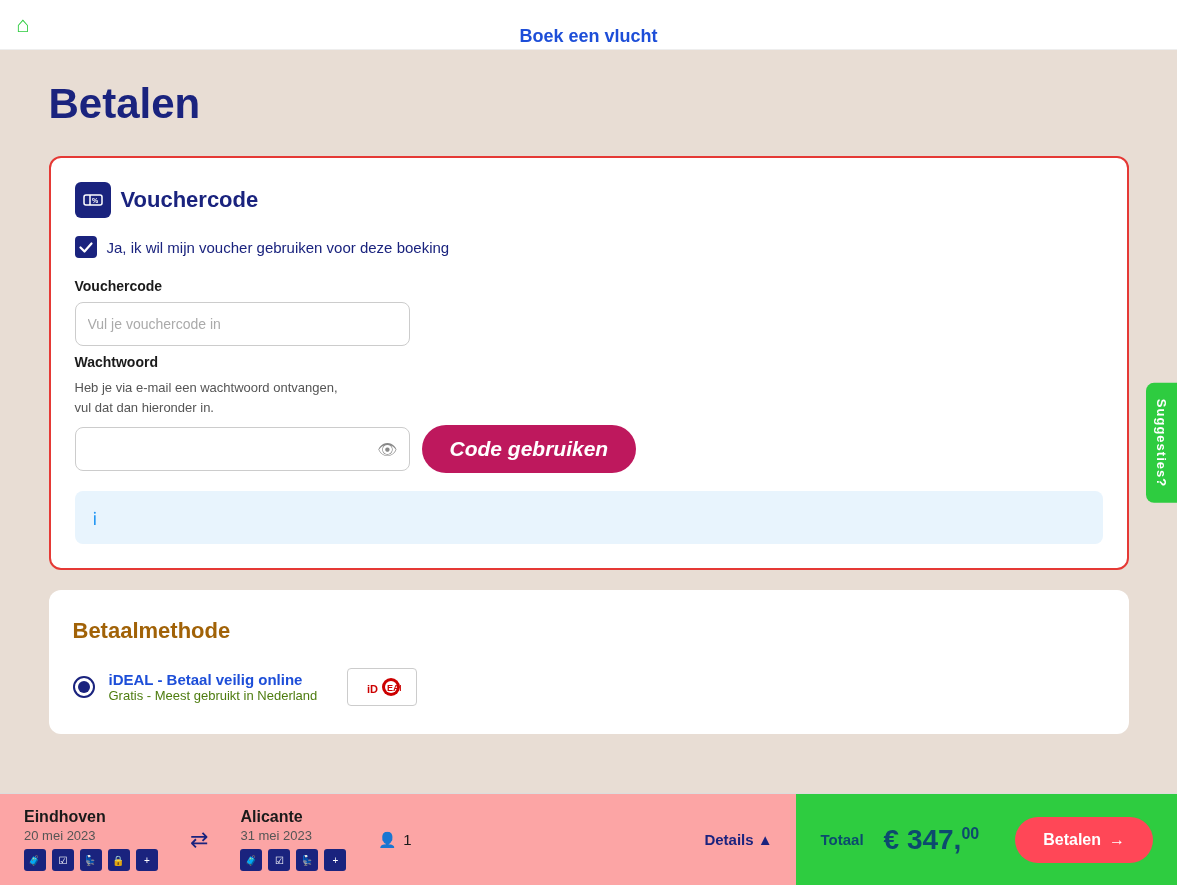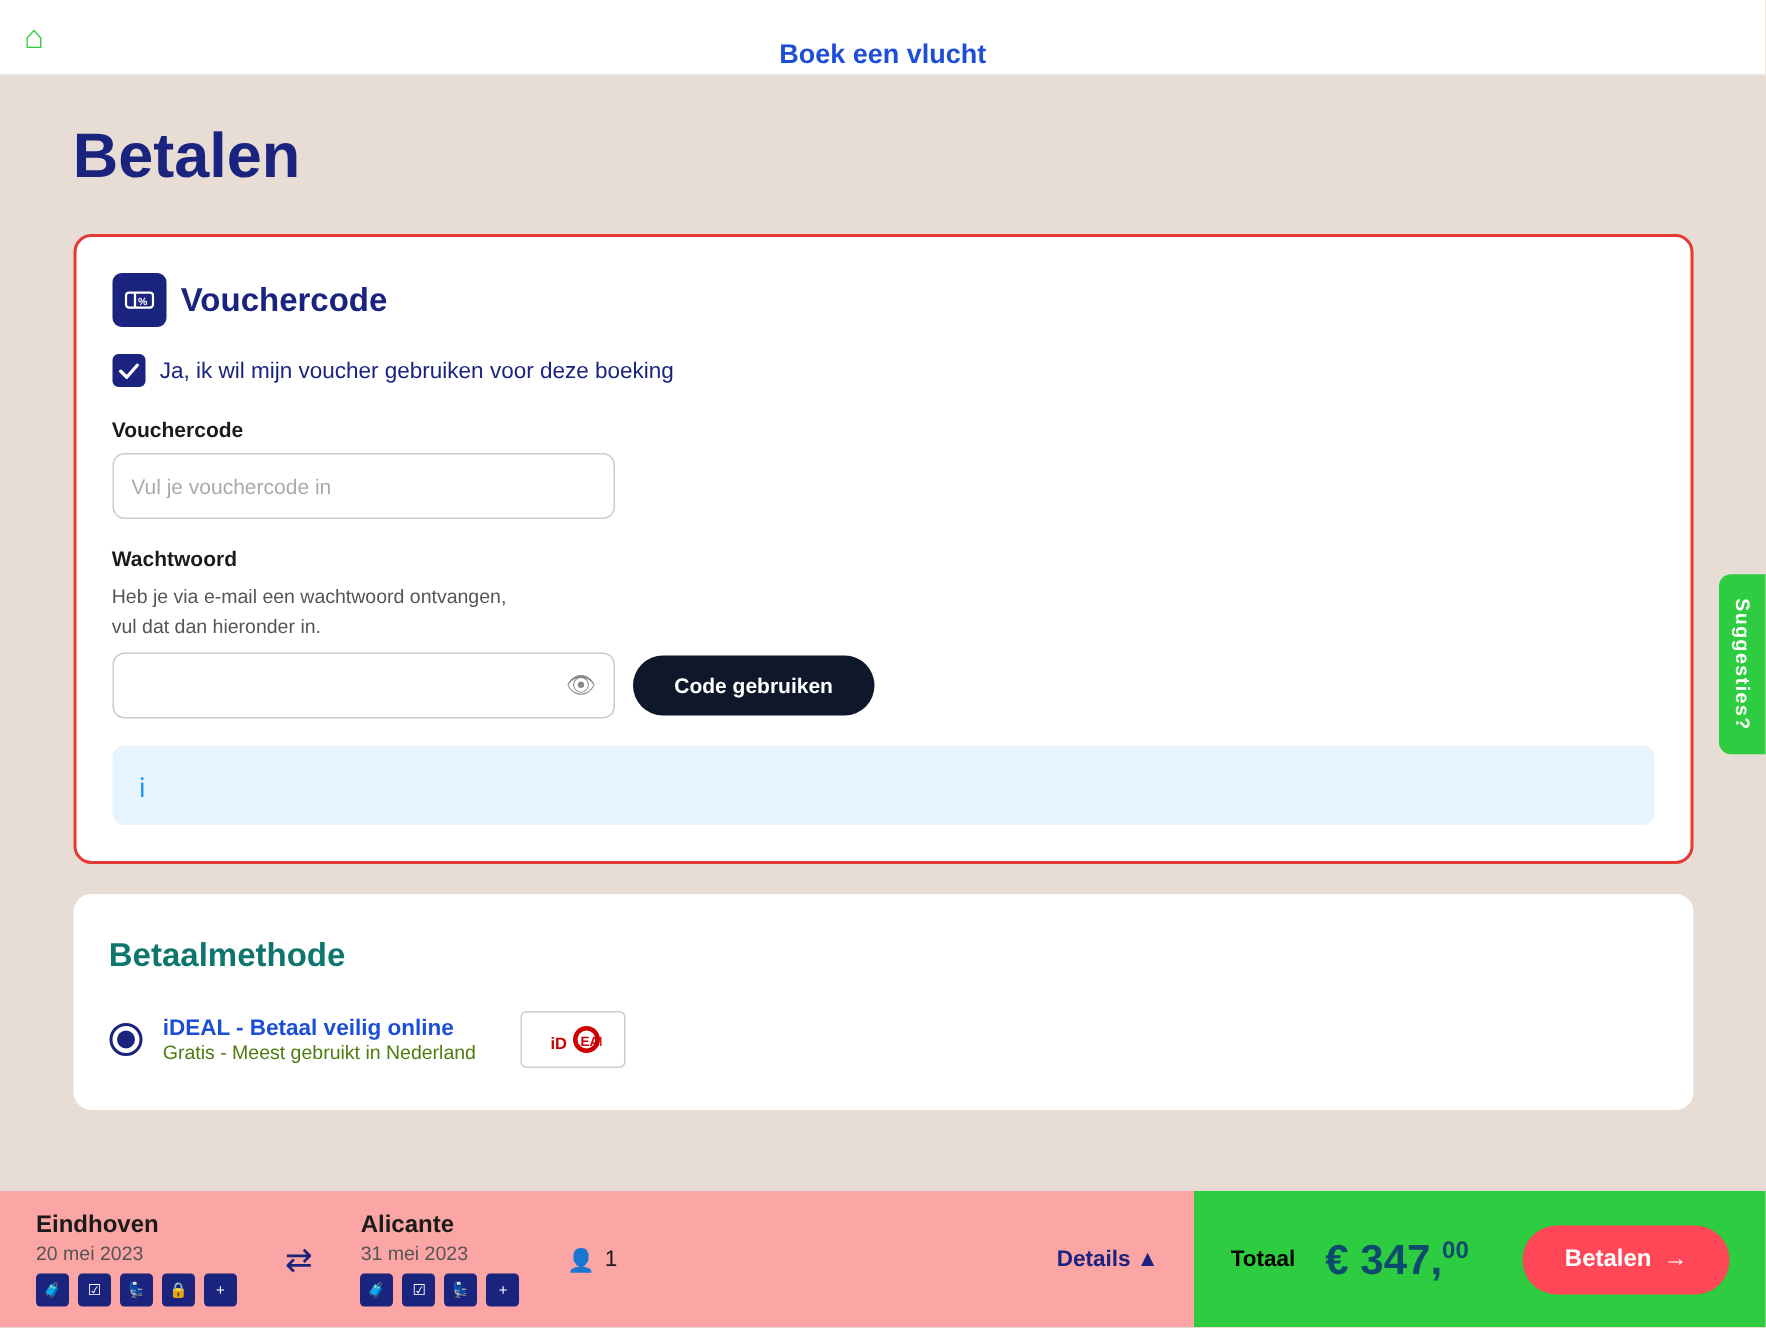--- a/index.html
+++ b/index.html
@@ -121,21 +121,21 @@
       font-size: 14px;
       color: #999;
       outline: none;
       display: block;
     }
     .text-input::placeholder {
       color: #aaa;
     }
 
     .password-section {
-      margin-top: 18px;
+      margin-top: 8px;
     }
     .password-desc {
       color: #555;
       font-size: 13px;
       margin-bottom: 8px;
       line-height: 1.5;
     }
     .password-row {
       display: flex;
       align-items: center;
@@ -157,29 +157,30 @@
     .eye-icon {
       position: absolute;
       right: 12px;
       top: 50%;
       transform: translateY(-50%);
       cursor: pointer;
       color: #888;
       font-size: 16px;
     }
     .code-btn {
-      background-color: #0f172a;
+      background-color: #be185d;
       color: white;
       border: none;
       border-radius: 24px;
       padding: 12px 28px;
-      font-size: 14px;
+      font-size: 21px;
       font-weight: 600;
       cursor: pointer;
       white-space: nowrap;
+      font-style: italic;
     }
 
     
     .info-banner {
       background: #e8f4fd;
       border-radius: 8px;
       padding: 14px 18px;
       display: flex;
       align-items: flex-start;
       gap: 10px;
@@ -203,21 +204,21 @@
     }
 
     
     .betaal-card {
       background: #ffffff;
       border-radius: 12px;
       padding: 28px 24px;
       margin-top: 20px;
     }
     .betaal-title {
-      color: #0f766e;
+      color: #a16207;
       font-size: 22px;
       font-weight: 800;
       margin-bottom: 24px;
     }
     .payment-option {
       display: flex;
       align-items: center;
       gap: 14px;
     }
     .radio-dot {
@@ -316,21 +317,21 @@
     }
     .totaal-section {
       background: #2ecc40;
       padding: 0 24px;
       display: flex;
       align-items: center;
       gap: 20px;
       min-width: 280px;
     }
     .totaal-label {
-      color: #000000;
+      color: #0c4a6e;
       font-size: 15px;
       font-weight: 600;
     }
     .totaal-amount {
       color: #0c4a6e;
       font-size: 28px;
       font-weight: 700;
     }
     .betalen-btn {
       background: #ff4757;

